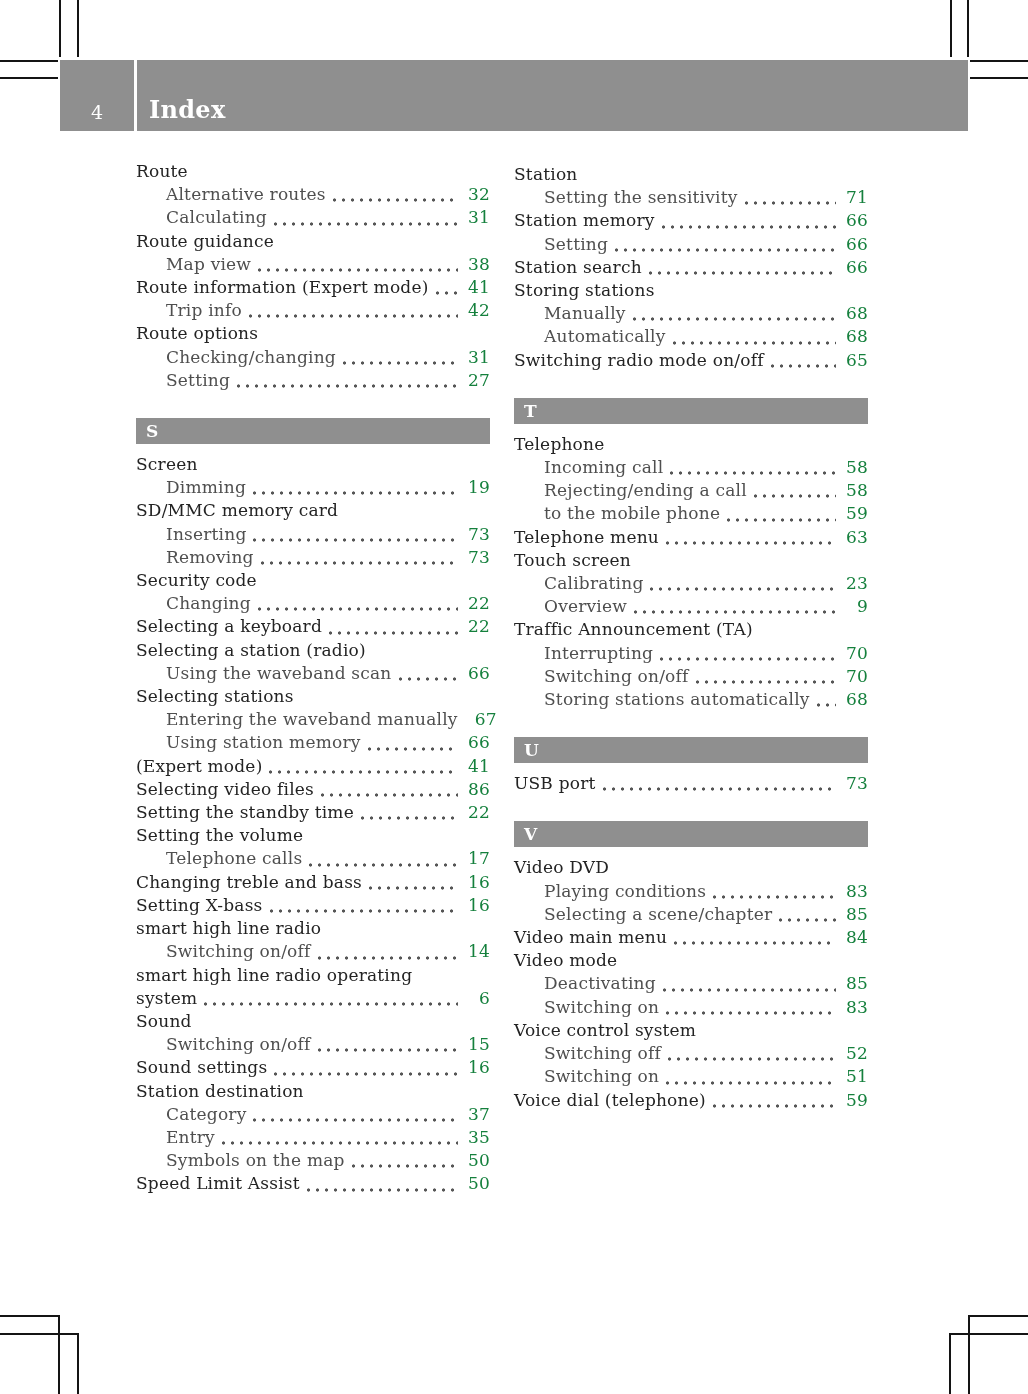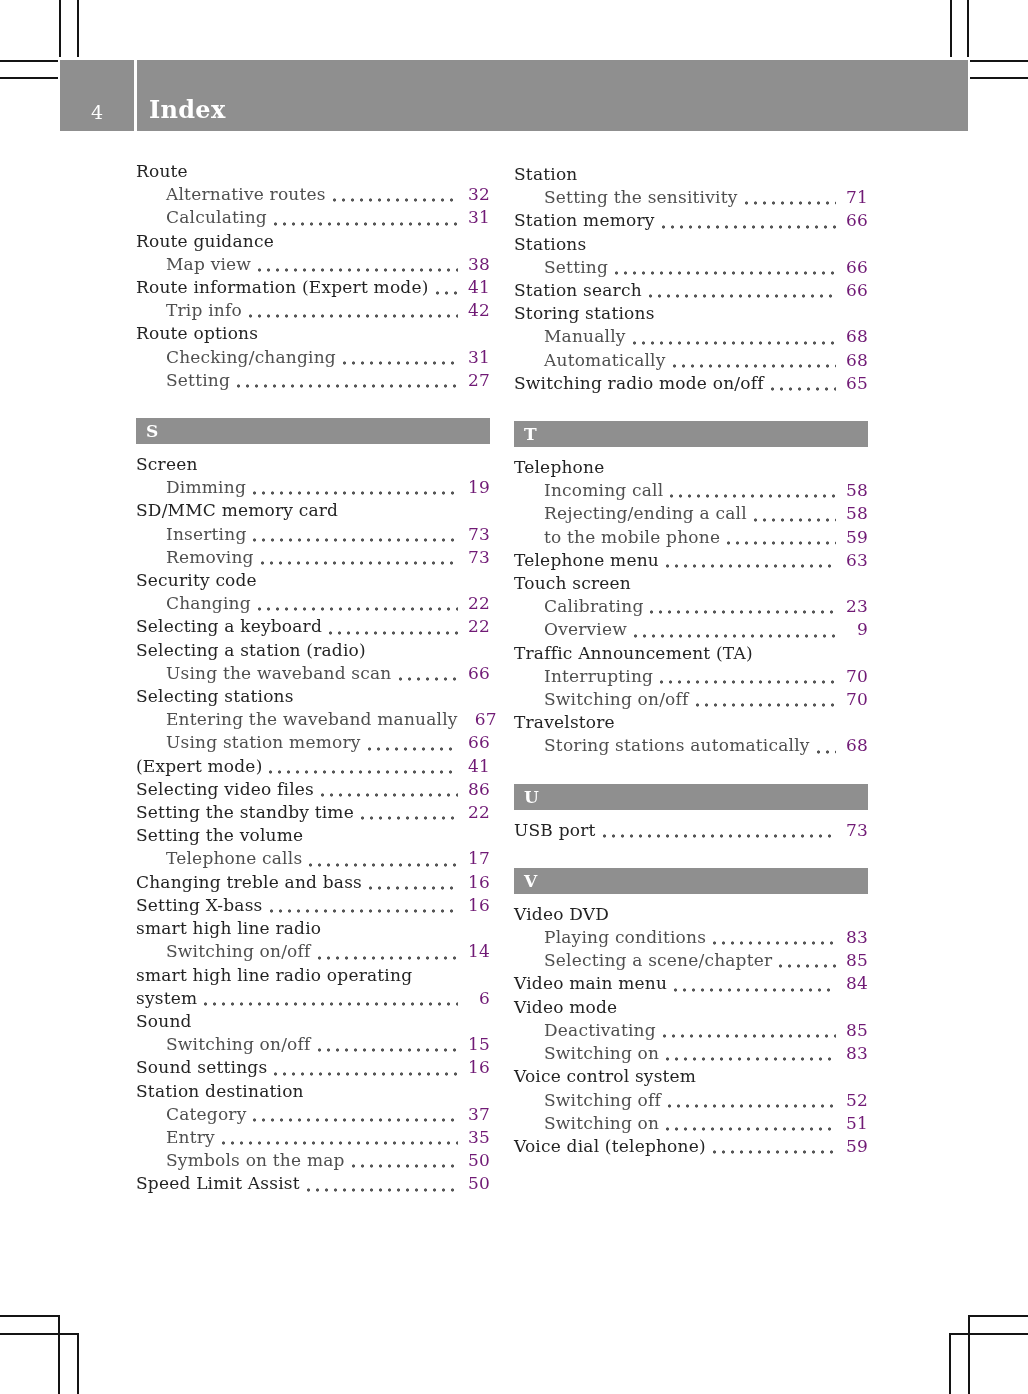--- a/index.html
+++ b/index.html
@@ -81,21 +81,21 @@
     align-self: flex-end;
     height: 4px;
     margin: 0 6px 4px 7px;
     background-image: radial-gradient(circle at 1.5px 2px, #565656 1.3px, transparent 1.9px);
     background-size: 9px 4px;
     background-repeat: repeat-x;
   }
   .page-num {
     width: 26px;
     text-align: right;
-    color: #701a75;
+    color: #15803d;
     flex: 0 0 auto;
   }
   .letter-bar {
     height: 26px;
     background: #8f8f8f;
     margin: 26px 0 9px 0;
     display: flex;
     align-items: center;
     padding-left: 10px;
     box-sizing: border-box;
@@ -400,24 +400,20 @@
         <span class="dots"></span>
         <span class="page-num">71</span>
       </div>
 
       <div class="row bold">
         <span class="label">Station memory</span>
         <span class="dots"></span>
         <span class="page-num">66</span>
       </div>
 
-      <div class="row bold">
-        <span class="label">Stations</span>
-
-      </div>
 
       <div class="row indent">
         <span class="label">Setting</span>
         <span class="dots"></span>
         <span class="page-num">66</span>
       </div>
 
       <div class="row bold">
         <span class="label">Station search</span>
         <span class="dots"></span>
@@ -509,24 +505,20 @@
         <span class="dots"></span>
         <span class="page-num">70</span>
       </div>
 
       <div class="row indent">
         <span class="label">Switching on/off</span>
         <span class="dots"></span>
         <span class="page-num">70</span>
       </div>
 
-      <div class="row bold">
-        <span class="label">Travelstore</span>
-
-      </div>
 
       <div class="row indent">
         <span class="label">Storing stations automatically</span>
         <span class="dots"></span>
         <span class="page-num">68</span>
       </div>
 
       <div class="letter-bar">
         <span class="letter">U</span>
       </div>

